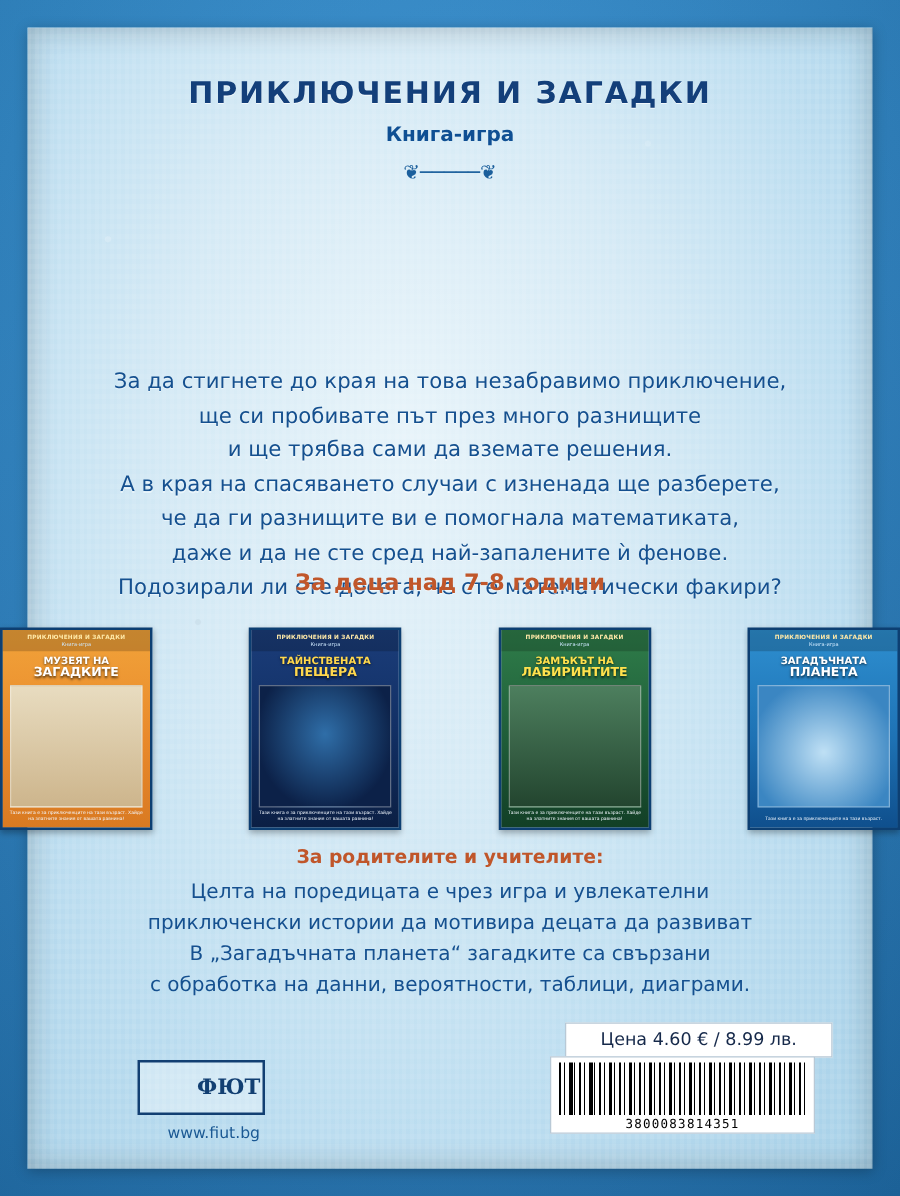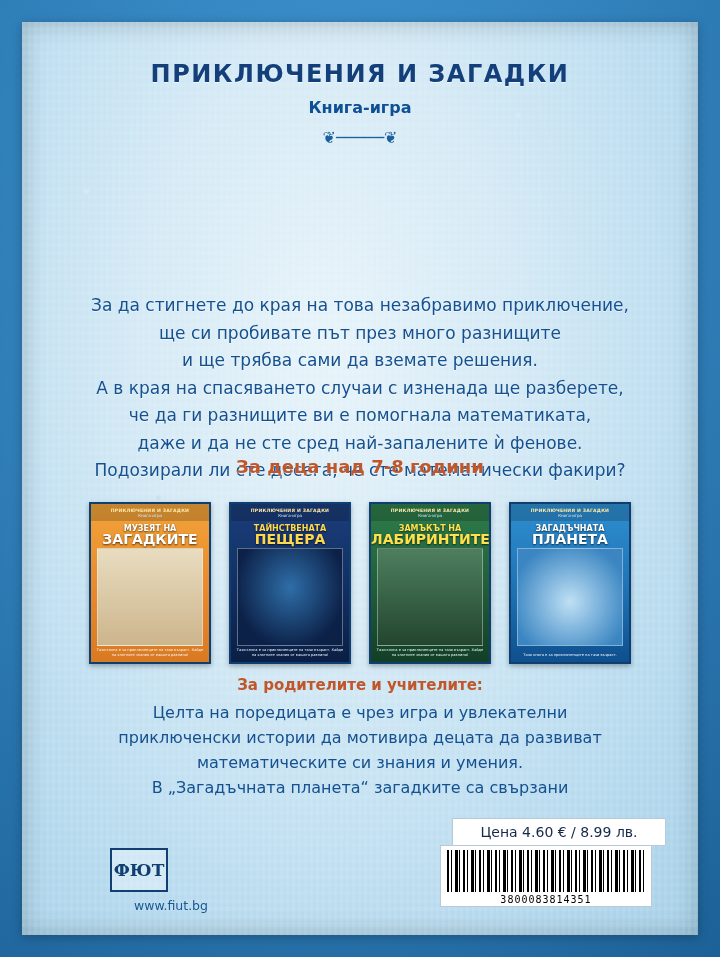--- a/index.html
+++ b/index.html
@@ -76,42 +76,42 @@
   }
   .age{
     position:absolute;top:456px;left:0;right:0;text-align:center;
     color:#c0562a;font-weight:bold;font-size:18px;
     text-shadow:0 1px 0 rgba(255,255,255,0.5);
   }
 
   
   .covers{
     position:absolute;top:502px;left:0;right:0;
-    display:flex;justify-content:center;gap:18px;
+    display:flex;justify-content:space-between;gap:18px;
   }
   .cover{
     width:118px;height:158px;border:2px solid #0d3f72;
     position:relative;overflow:hidden;
     box-shadow:0 2px 5px rgba(0,0,0,0.3);
     font-size:5px;color:#fff;
   }
   .cover .ctop{
     position:absolute;top:0;left:0;right:0;height:17px;
     display:flex;flex-direction:column;align-items:center;justify-content:center;
     background:rgba(0,0,0,0.18);
   }
   .cover .cser{font-size:4.6px;font-weight:bold;letter-spacing:.2px;color:#ffe9a8;}
   .cover .csub{font-size:4px;color:#cfe9ff;}
   .cover .ctitle{
     position:absolute;top:20px;left:0;right:0;text-align:center;
     font-weight:bold;line-height:10px;
     text-shadow:0 1px 2px rgba(0,0,0,.65);
   }
   .cover .ctitle .t1{display:block;font-size:8px;}
-  .cover .ctitle .t2{display:block;font-size:14px;}
+  .cover .ctitle .t2{display:block;font-size:10px;}
   .cover .cfoot{
     position:absolute;bottom:4px;left:3px;right:3px;text-align:center;
     font-size:3.6px;line-height:5px;color:#f2f8ff;
   }
   .cover .art{position:absolute;left:6px;right:6px;top:44px;bottom:16px;border:1px solid rgba(255,255,255,.35);}
 
   .c1{background:linear-gradient(180deg,#f1a33a 0%,#e9892b 55%,#d97a22 100%);}
   .c1 .art{background:linear-gradient(180deg,#e8dcc0,#cdb58c);}
   .c1 .ctitle{color:#fff;}
   .c2{background:linear-gradient(180deg,#1b3d7a 0%,#123065 50%,#0b1f44 100%);}
@@ -152,20 +152,21 @@
       #000 8px 11px, #fff 11px 12px, #000 12px 13px, #fff 13px 16px);
   }
   .barnum{text-align:center;font-family:"DejaVu Sans Mono", monospace;font-size:10px;color:#000;letter-spacing:1px;margin-top:2px;}
 
   .logo{
     position:absolute;left:110px;top:848px;width:54px;height:40px;
     border:2px solid #123f72;color:#123f72;
     display:flex;align-items:center;justify-content:center;
     font-weight:bold;font-size:17px;font-family:"DejaVu Serif", serif;
     background:rgba(255,255,255,.35);
+    padding-left:44px;
   }
   .site{
     position:absolute;left:78px;top:898px;width:130px;text-align:right;
     color:#1a5893;font-size:12.5px;
   }
 </style>
 </head>
 <body>
 
 <div class="page">
@@ -244,22 +245,22 @@
         <div class="art"></div>
         <div class="cfoot">Тази книга е за приключенците на тази възраст.</div>
       </div>
 
     </div>
 
     <div class="parents-title">За родителите и учителите:</div>
     <div class="parents-text">
       <div>Целта на поредицата е чрез игра и увлекателни</div>
       <div>приключенски истории да мотивира децата да развиват</div>
-      <div>математическите си знания и умения.</div>
       <div>В „Загадъчната планета“ загадките са свързани</div>
+      <div>с обработка на данни, вероятности, таблици, диаграми.</div>
     </div>
 
     <div class="price-box">Цена 4.60 € / 8.99 лв.</div>
 
     <div class="barcode">
       <div class="bars"></div>
       <div class="barnum">3800083814351</div>
     </div>
 
     <div class="logo">ФЮТ</div>

